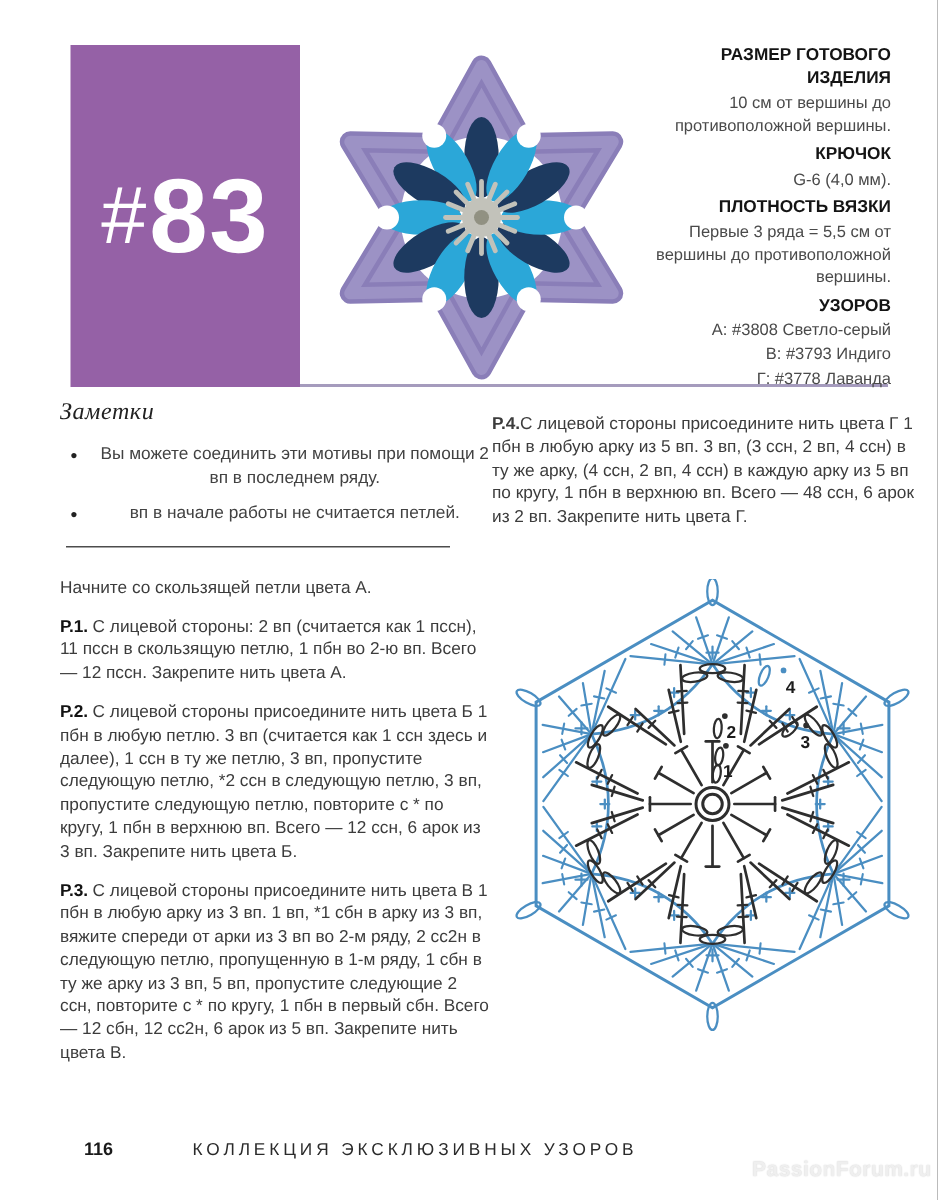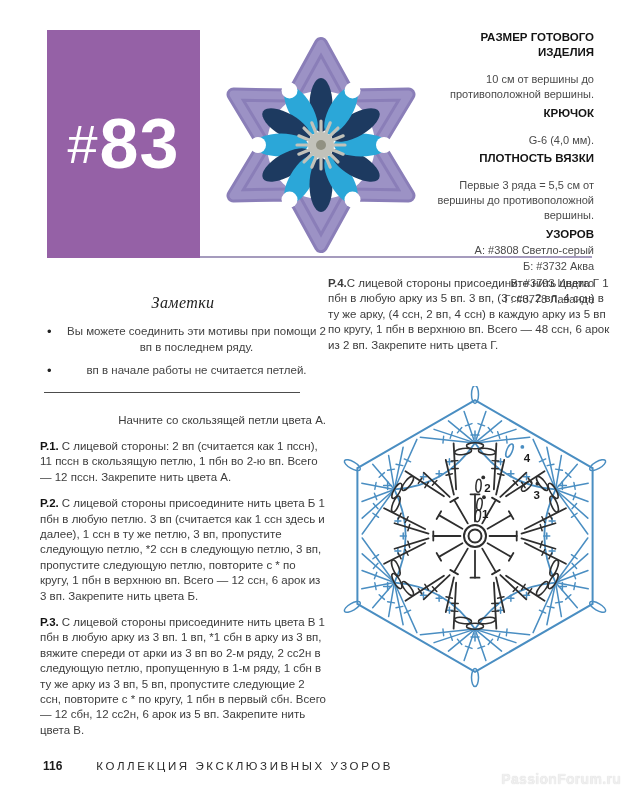--- a/index.html
+++ b/index.html
@@ -17,42 +17,42 @@
   #badge .hash { font-weight:200; font-size:54px; margin-right:2px; }
   #badge .num  { font-weight:800; font-size:70px; letter-spacing:1px; }
   
   #rule-top { position:absolute; left:200px; top:256px; width:392px; height:2px; background:#a59bbd; }
   
   #photo { position:absolute; left:205px; top:18px; width:232px; height:250px; z-index:2; }
   
   #specs { position:absolute; left:418px; top:30px; width:176px; text-align:right; }
   #specs .h { font-size:11.5px; font-weight:bold; color:#141414; line-height:1.3; margin-top:4px; }
   #specs .h:first-child { margin-top:0;margin-left:24px; }
-  #specs .t { font-size:11px; color:#4a4a4a; line-height:1.35; margin-top:12px; }
+  #specs .t { font-size:11px; color:#4a4a4a; line-height:1.35; margin-top:2px; }
   #specs .c { font-size:11px; color:#4a4a4a; line-height:1.5; }
   
   #leftcol { position:absolute; left:40px; top:266px; width:286px; }
   #notes-title {
     font-family:"Liberation Serif", serif; font-style:italic; font-size:16px;
-    color:#222; text-align:center; letter-spacing:.4px;margin-top:28px;
+    color:#222; letter-spacing:.4px;
   }
   #notes ul { list-style:none; margin-top:12px; }
   #notes li { position:relative; padding-left:27px; font-size:11.5px; line-height:1.38; margin-bottom:7px; color:#424242;text-align:center; }
   #notes li::before { content:"\2022"; position:absolute; left:7px; top:-1px; font-size:13px; color:#222; }
   #notes-rule { border:none; border-top:1.3px solid #4c4c4c; width:256px; margin:13px 0 20px 4px; }
   .body-text { font-size:11.5px; line-height:1.34; color:#3c3c3c; }
   .row { margin-top:11px; }
   .row b { color:#131313; margin-right:3px; }
-  #start-line { margin-top:0;text-align:right; }
+  #start-line { margin-top:0; }
   
   #p4 { position:absolute; left:328px; top:276px; width:290px; }
   
   #diagram { position:absolute; left:330px; top:386px; width:290px; height:302px; }
   
-  #footer { position:absolute; left:43px; top:759px; display:flex; align-items:baseline; }
+  #footer { position:absolute; left:56px; top:759px; display:flex; align-items:baseline;gap:19px; }
   #footer .pg { font-size:12px; font-weight:bold; color:#1a1a1a; }
   #footer .bk { font-size:11.5px; color:#2a2a2a; letter-spacing:2.6px; margin-left:34px; }
   
   #watermark {
     position:absolute; right:4px; top:771px; font-size:14px; font-weight:bold;
     color:#efefef; text-shadow:0 0 1px #cfcfcf; letter-spacing:.3px;
   }
 </style>
 </head>
 <body>
@@ -112,21 +112,20 @@
 
   <div id="specs">
     <div class="h">РАЗМЕР ГОТОВОГО ИЗДЕЛИЯ</div>
     <div class="t">10 см от вершины до противоположной вершины.</div>
     <div class="h">КРЮЧОК</div>
     <div class="t">G-6 (4,0 мм).</div>
     <div class="h">ПЛОТНОСТЬ ВЯЗКИ</div>
     <div class="t">Первые 3 ряда = 5,5 см от вершины до противоположной вершины.</div>
     <div class="h">УЗОРОВ</div>
     <div class="c">А: #3808 Светло-серый</div>
-    <div class="c">Б: #3732 Аква</div>
     <div class="c">В: #3793 Индиго</div>
     <div class="c">Г: #3778 Лаванда</div>
   </div>
 
   <div id="leftcol">
     <div id="notes">
       <div id="notes-title">Заметки</div>
       <ul>
         <li><span>Вы можете соединить эти мотивы при помощи 2 вп в последнем ряду.</span></li>
         <li><span>вп в начале работы не считается петлей.</span></li>

